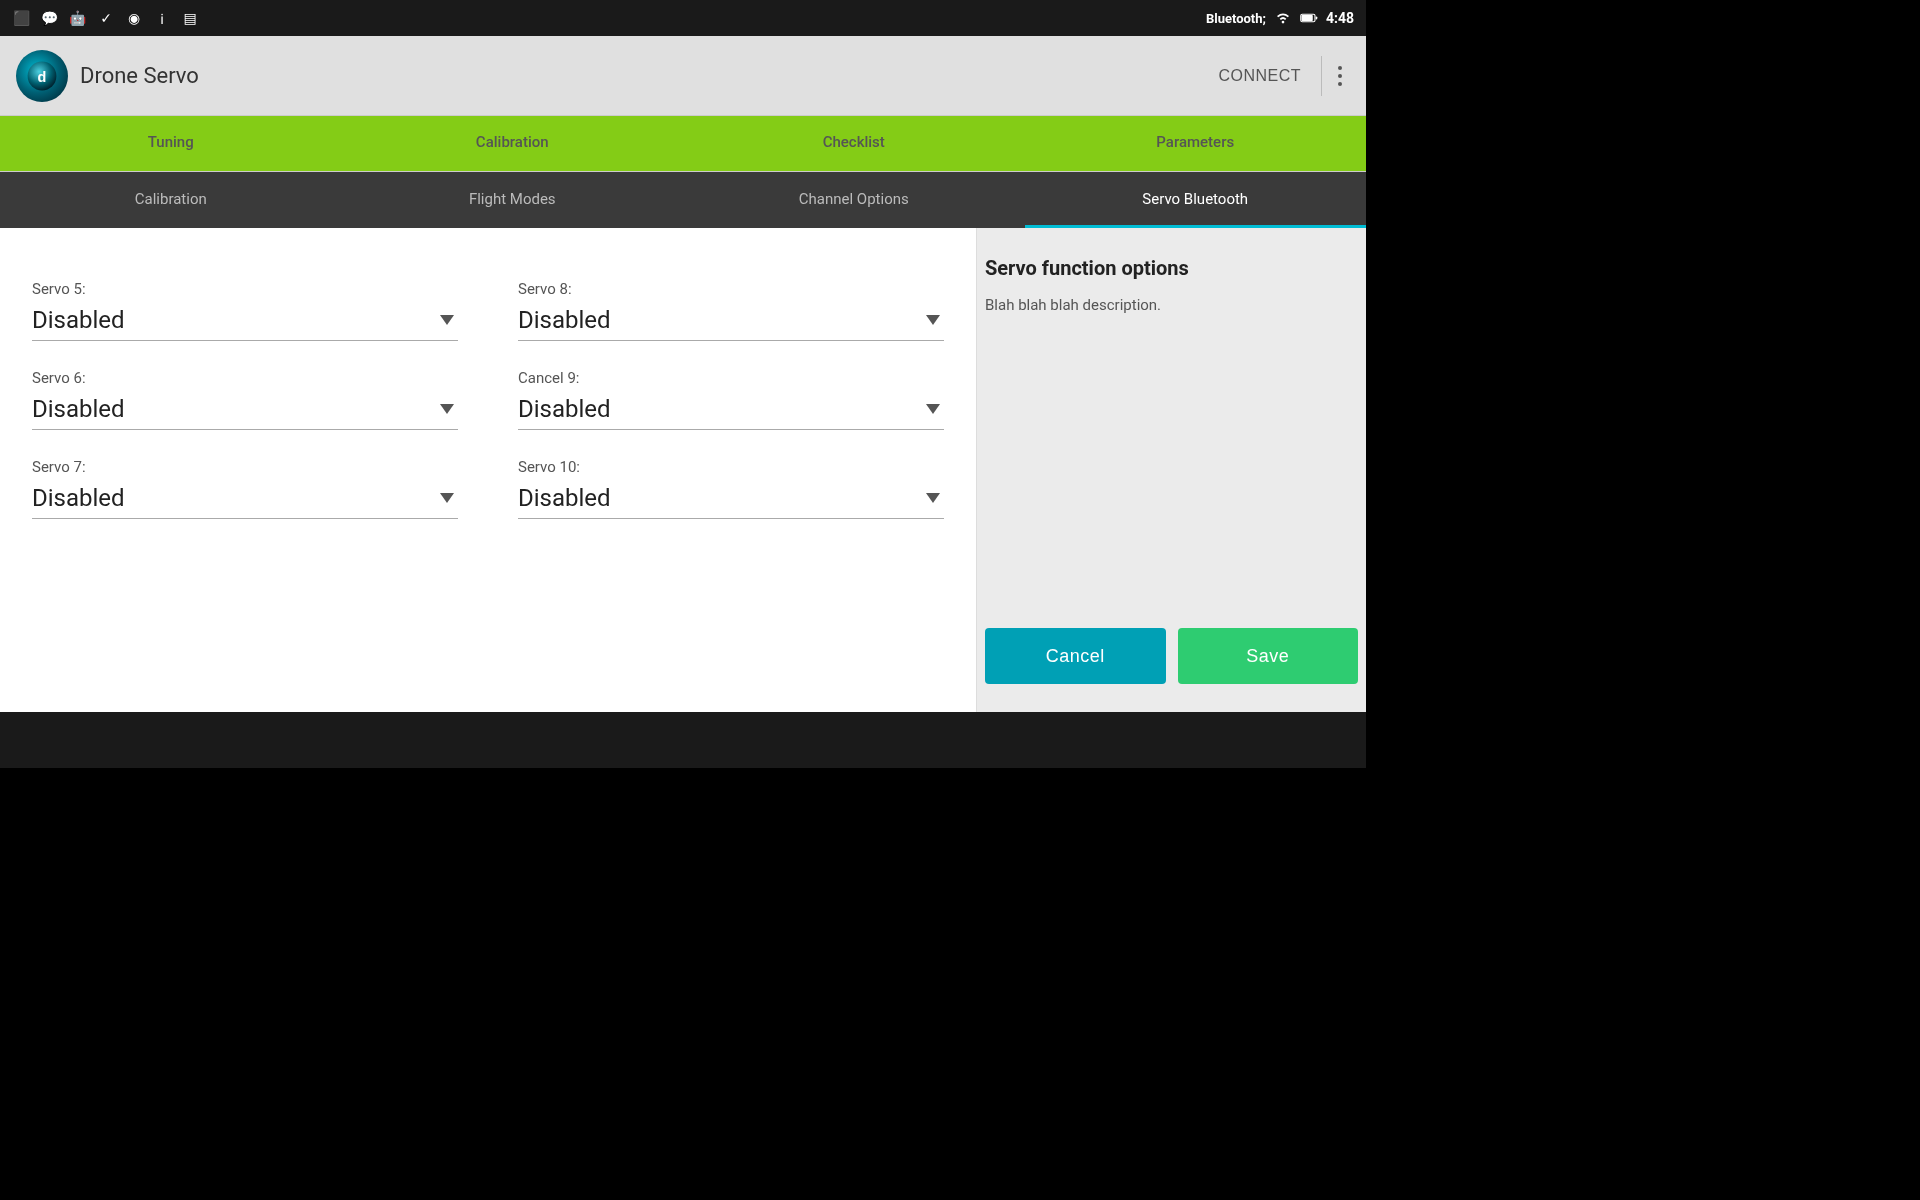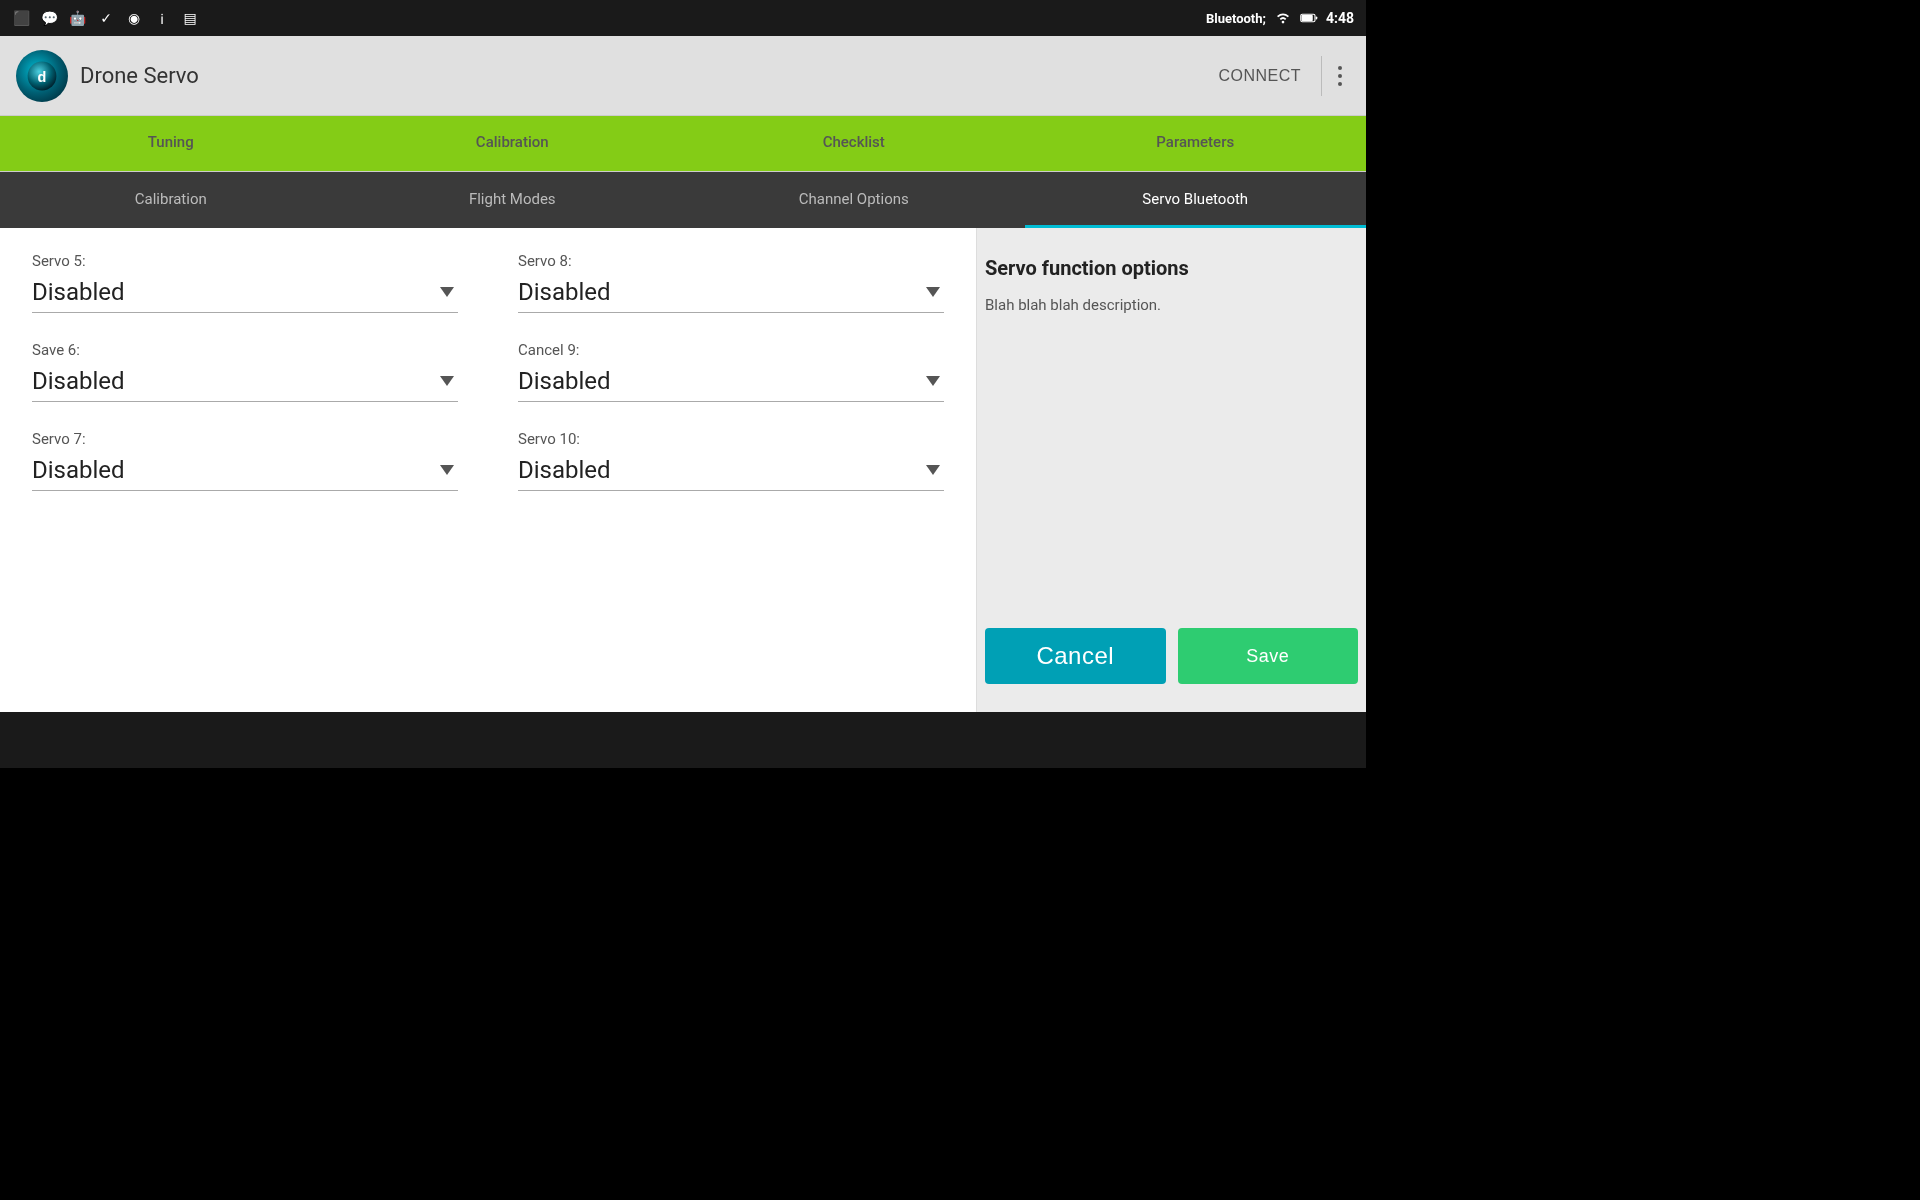--- a/index.html
+++ b/index.html
@@ -162,21 +162,21 @@
       width: 100%;
       display: flex;
       background: #f5f5f5;
       height: calc(768px - 36px - 80px - 56px - 56px - 56px);
     }
 
     
     .left-panel {
       flex: 1;
       background: #fff;
-      padding: 12px 32px;
+      padding: 40px 32px;
       display: grid;
       grid-template-columns: 1fr 1fr;
       gap: 16px 60px;
       align-content: start;
     }
 
     .servo-group {
       display: flex;
       flex-direction: column;
       gap: 4px;
@@ -233,21 +233,21 @@
     .panel-buttons {
       display: flex;
       gap: 12px;
       justify-content: flex-end;
     }
     .btn-cancel {
       flex: 1;
       height: 56px;
       background: #00a0b5;
       color: #fff;
-      font-size: 24px;
+      font-size: 18px;
       font-weight: 500;
       border: none;
       border-radius: 4px;
       cursor: pointer;
       letter-spacing: 0.5px;
     }
     .btn-save {
       flex: 1;
       height: 56px;
       background: #2ecc71;
@@ -375,21 +375,21 @@
 
     <div class="servo-group">
       <span class="servo-label">Servo 8:</span>
       <div class="servo-select">
         <span class="servo-value">Disabled</span>
         <div class="dropdown-arrow"></div>
       </div>
     </div>
 
     <div class="servo-group">
-      <span class="servo-label">Save 6:</span>
+      <span class="servo-label">Servo 6:</span>
       <div class="servo-select">
         <span class="servo-value">Disabled</span>
         <div class="dropdown-arrow"></div>
       </div>
     </div>
 
     <div class="servo-group">
       <span class="servo-label">Cancel 9:</span>
       <div class="servo-select">
         <span class="servo-value">Disabled</span>

